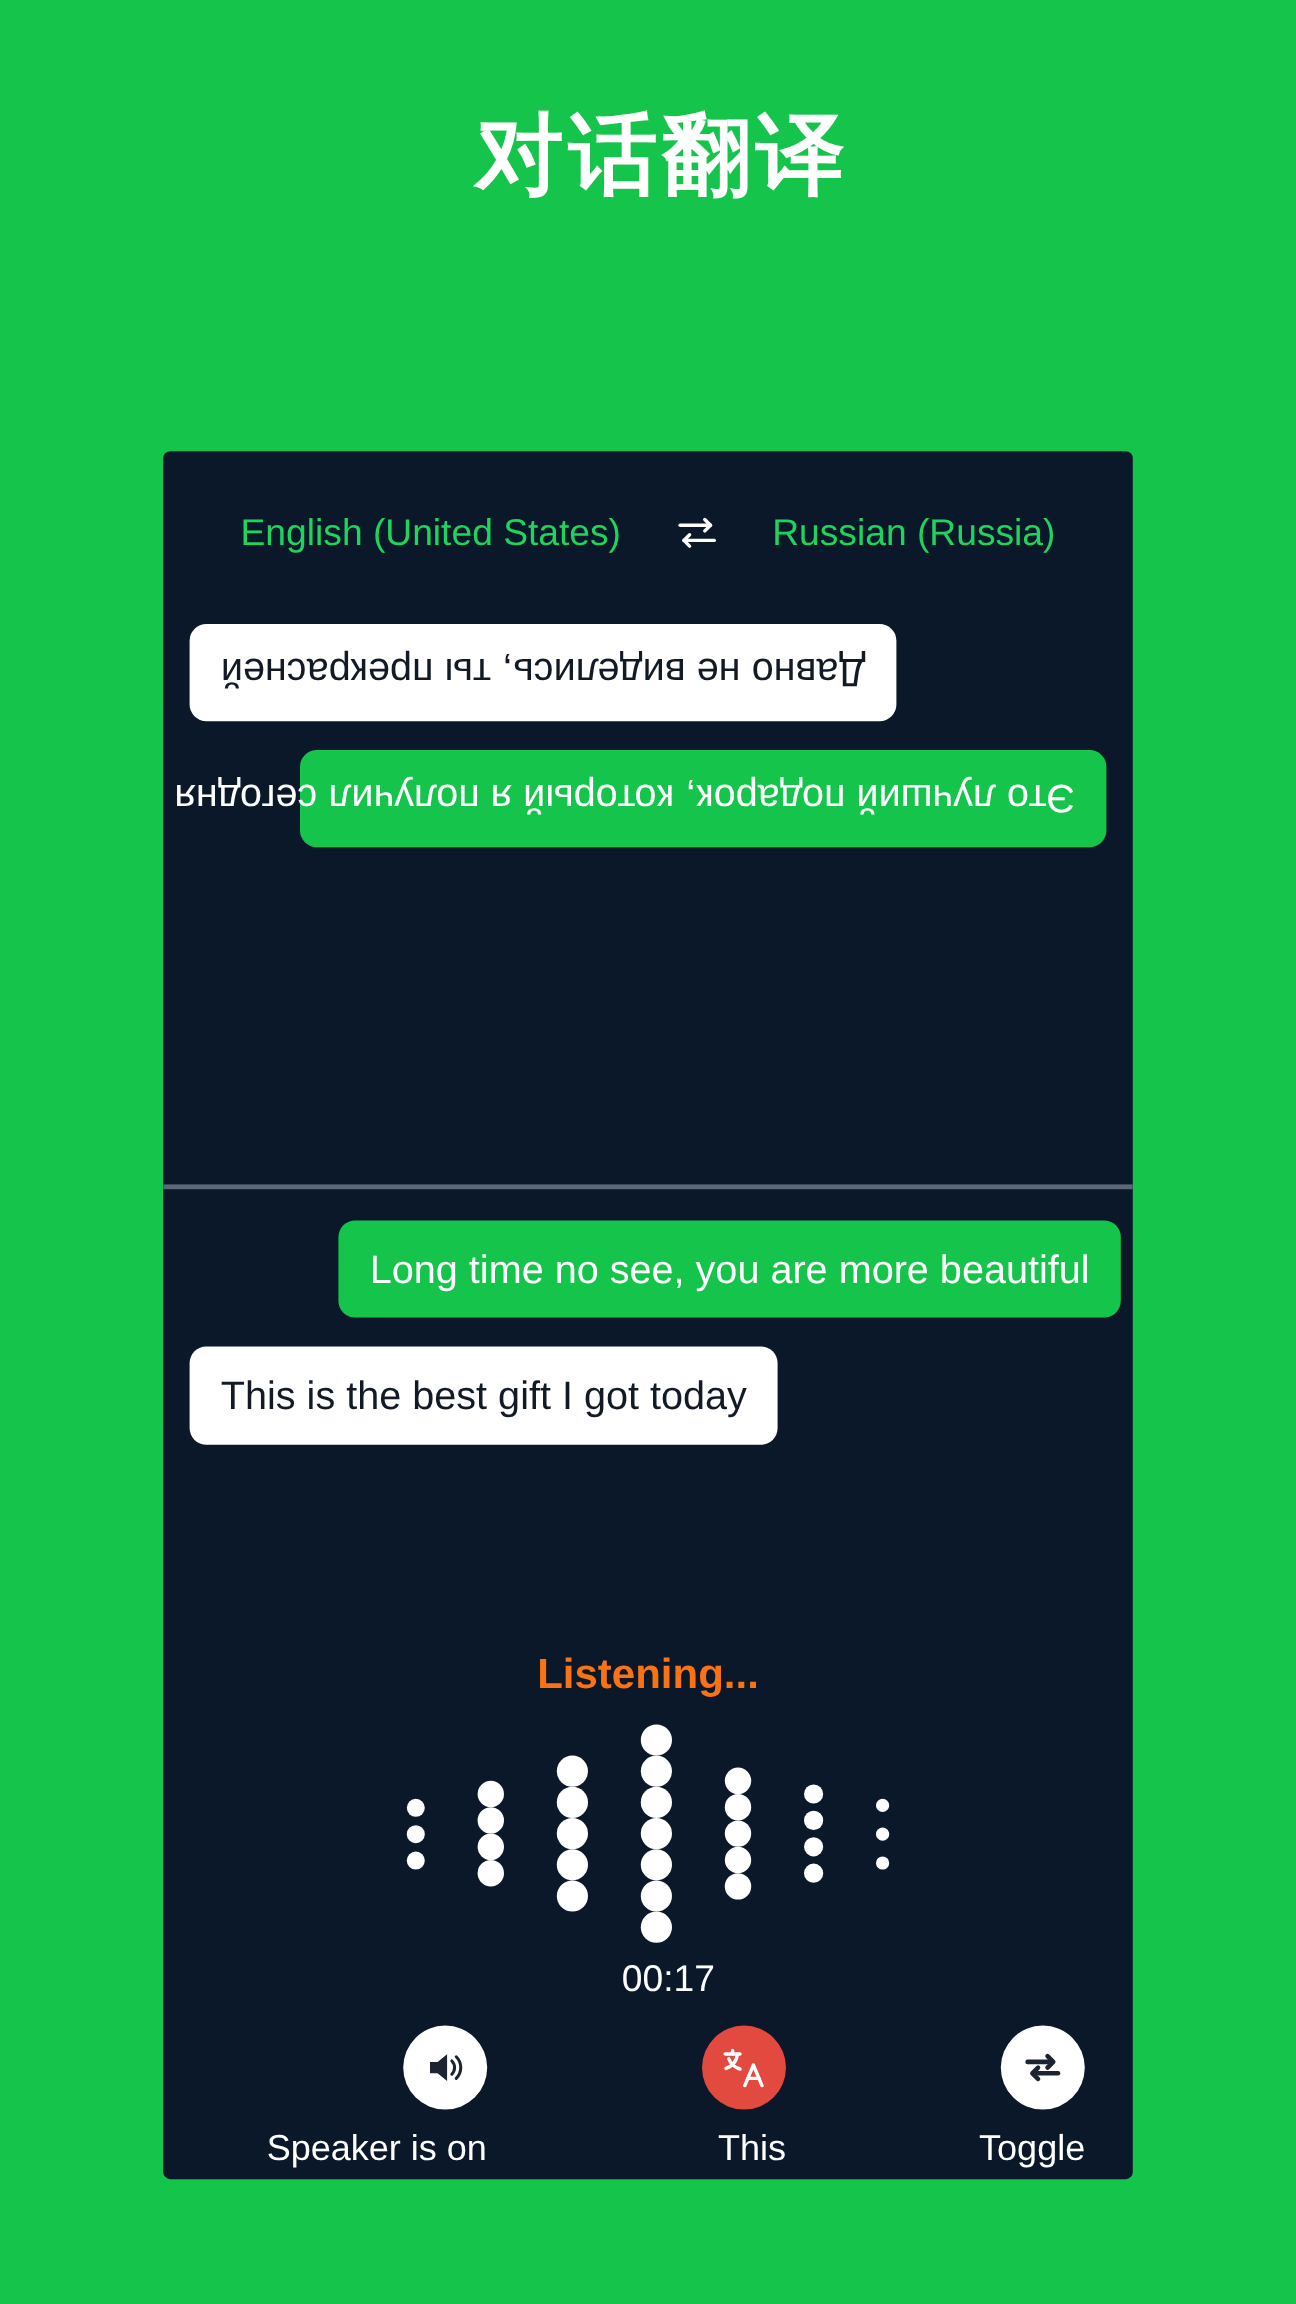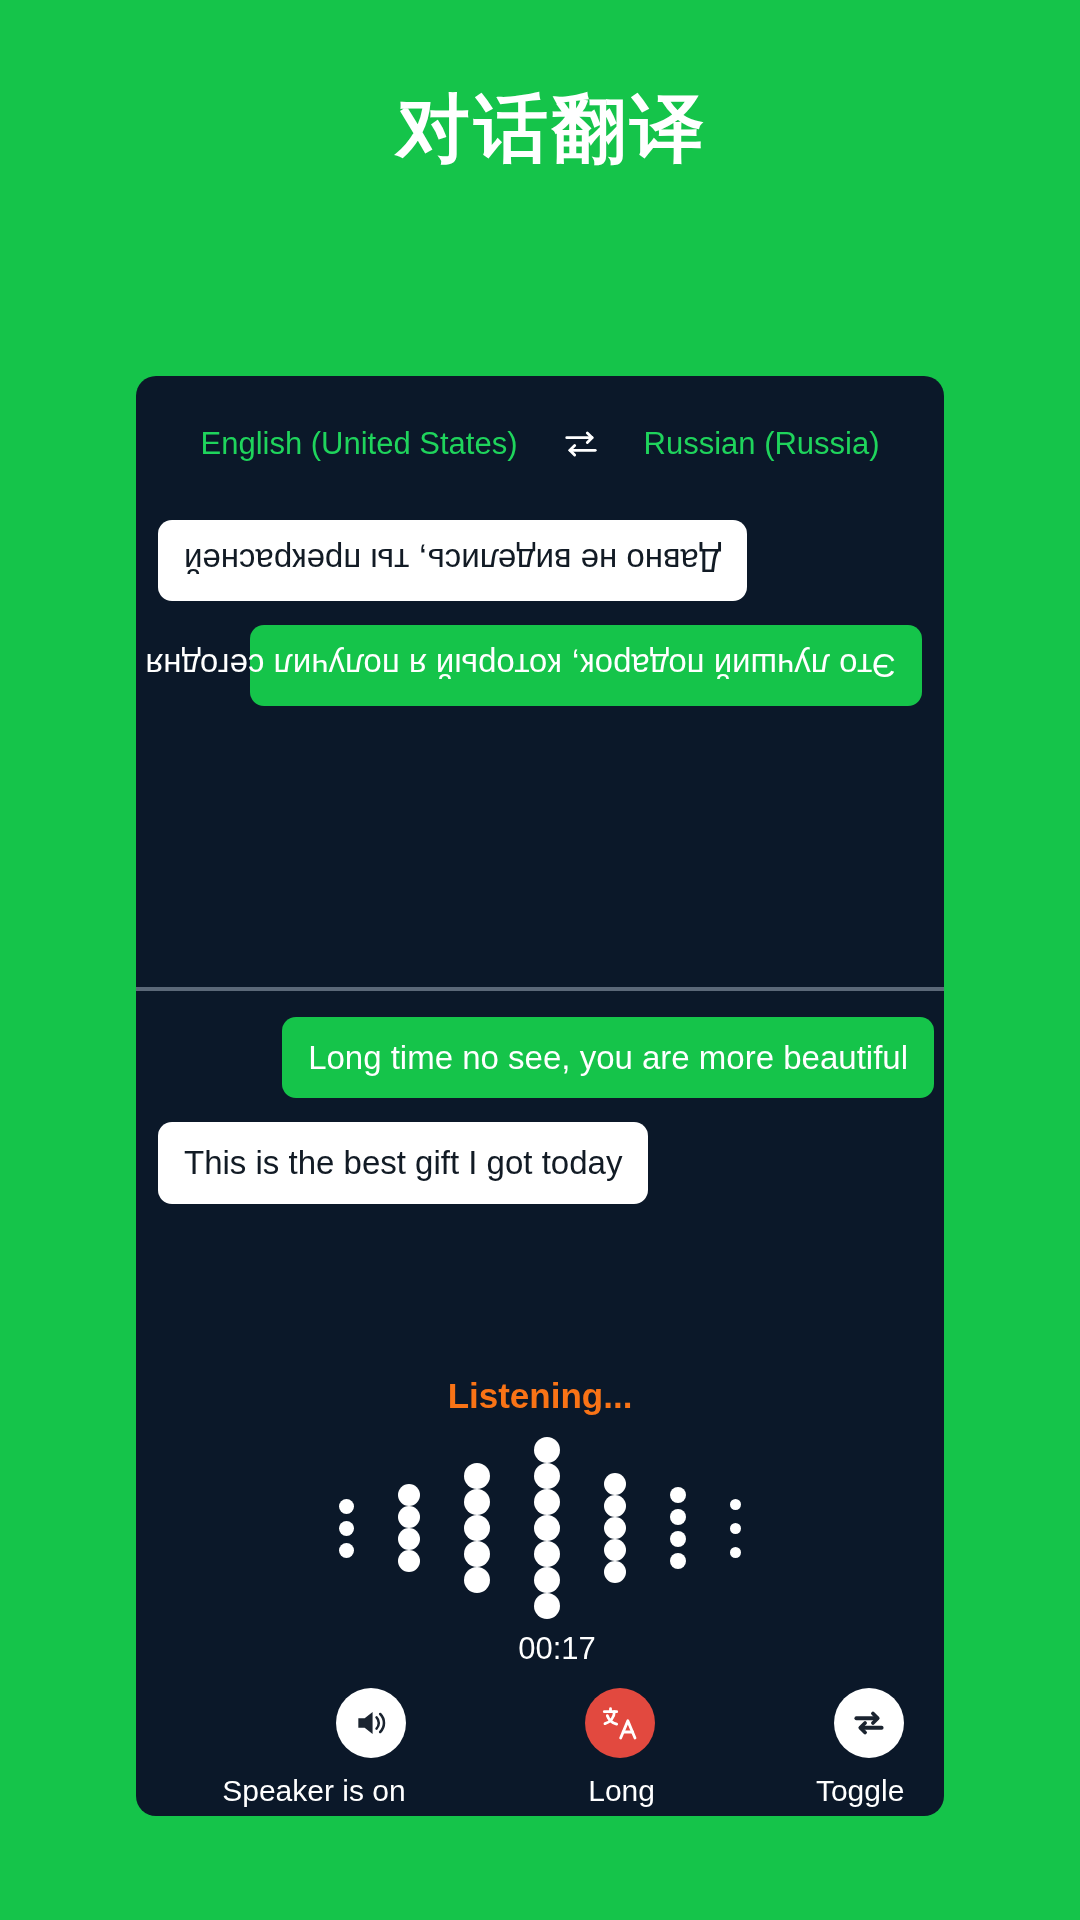--- a/index.html
+++ b/index.html
@@ -32,21 +32,21 @@
   }
 
   
   .phone-panel {
     position: absolute;
     left: 136px;
     top: 376px;
     width: 808px;
     height: 1440px;
     background: #0b1829;
-    border-radius: 20px;
+    border-radius: 6px;
     overflow: hidden;
   }
 
   
   .lang-bar {
     position: absolute;
     top: 32px;
     left: 0;
     width: 100%;
     height: 72px;
@@ -315,21 +315,21 @@
       <div class="control-circle circle-red">
         <svg width="40" height="40" viewBox="0 0 24 24" fill="none" stroke="#ffffff" stroke-width="1.7" stroke-linecap="round" stroke-linejoin="round">
           <path d="M2.6 5.2 h7.4"></path>
           <path d="M6.3 3.4 v1.8"></path>
           <path d="M8.6 5.2 c0 3.4 -2.4 6.1 -5.6 7.2"></path>
           <path d="M4.4 7.6 c0.9 2.6 2.9 4.3 5.6 5.1"></path>
           <path d="M12.4 21 l4.3 -10.3 l4.3 10.3"></path>
           <path d="M13.9 17.4 h5.6"></path>
         </svg>
       </div>
-      <div class="control-label">Long</div>
+      <div class="control-label">This</div>
     </div>
 
     <div class="control">
       <div class="control-circle circle-white">
         <svg width="38" height="38" viewBox="0 0 24 24" fill="none" stroke="#1b2430" stroke-width="2.4" stroke-linecap="round" stroke-linejoin="round">
           <path d="M4 9 h13"></path>
           <path d="M14.5 6 l3 3 -3 3"></path>
           <path d="M20 15 H7"></path>
           <path d="M9.5 12 l-3 3 3 3"></path>
         </svg>

